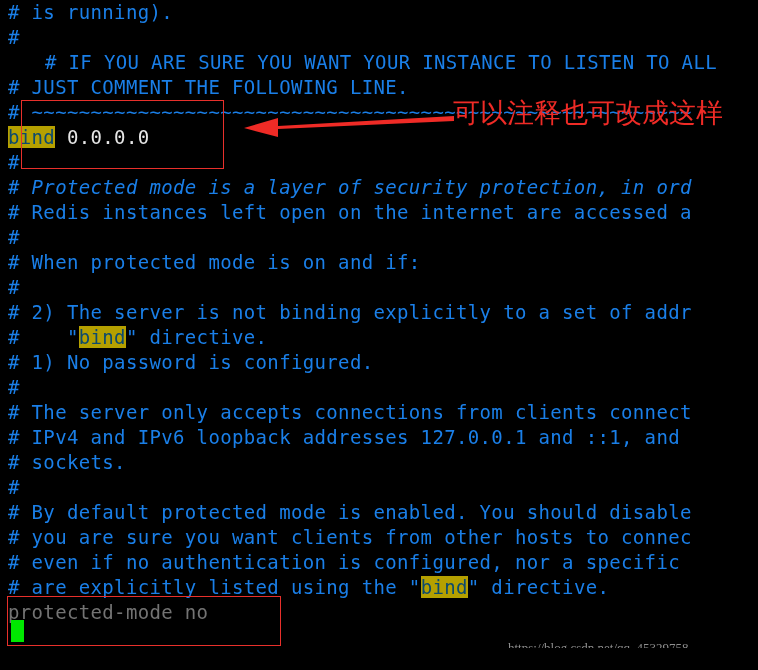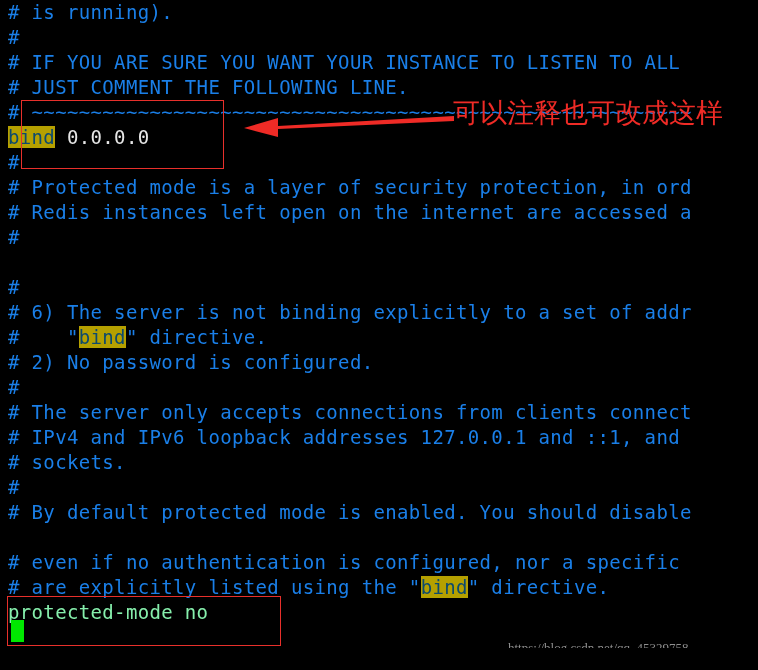--- a/index.html
+++ b/index.html
@@ -32,21 +32,21 @@
     line-height: 25px;
     white-space: pre;
     font-family: "DejaVu Sans Mono", "Liberation Mono", monospace;
     font-size: 19px;
     letter-spacing: 0.35px;
     color: #1a7fe8;
   }
 
   .tok-comment { color: #1a7fe8; }
   .tok-value   { color: #e6e6e6; }
-  .tok-plain   { color: #86efac; }
+  .tok-plain   { color: #737373; }
   .tok-bind {
     background: #b5a000;
     color: #0c4a6e;
   }
 
   
   .red-box {
     position: absolute;
     border: 1px solid #e8302b;
     box-sizing: border-box;
@@ -107,42 +107,44 @@
     white-space: nowrap;
   }
 </style>
 </head>
 <body>
 
 <div id="terminal">
 
   <div class="code-line" style="top:0px;"><span class="tok-comment"># is running).</span></div>
   <div class="code-line" style="top:25px;"><span class="tok-comment">#</span></div>
-  <div class="code-line" style="top:50px;"><span class="tok-comment"># IF YOU ARE SURE YOU WANT YOUR INSTANCE TO LISTEN TO ALL</span></div>
+  <div class="code-line" style="top:50px;margin-left:37px;"><span class="tok-comment"># IF YOU ARE SURE YOU WANT YOUR INSTANCE TO LISTEN TO ALL</span></div>
   <div class="code-line" style="top:75px;"><span class="tok-comment"># JUST COMMENT THE FOLLOWING LINE.</span></div>
   <div class="code-line" style="top:100px;"><span class="tok-comment"># ~~~~~~~~~~~~~~~~~~~~~~~~~~~~~~~~~~~~~~~~~~~~~~~~~~~~~~~~</span></div>
 
   <div class="code-line" style="top:125px;"><span class="tok-bind">bind</span><span class="tok-value"> 0.0.0.0</span></div>
 
   <div class="code-line" style="top:150px;"><span class="tok-comment">#</span></div>
-  <div class="code-line" style="top:175px;"><span class="tok-comment"># Protected mode is a layer of security protection, in ord</span></div>
+  <div class="code-line" style="top:175px;font-style:italic;"><span class="tok-comment"># Protected mode is a layer of security protection, in ord</span></div>
   <div class="code-line" style="top:200px;"><span class="tok-comment"># Redis instances left open on the internet are accessed a</span></div>
   <div class="code-line" style="top:225px;"><span class="tok-comment">#</span></div>
+  <div class="code-line" style="top:250px;"><span class="tok-comment"># When protected mode is on and if:</span></div>
   <div class="code-line" style="top:275px;"><span class="tok-comment">#</span></div>
-  <div class="code-line" style="top:300px;"><span class="tok-comment"># 6) The server is not binding explicitly to a set of addr</span></div>
+  <div class="code-line" style="top:300px;"><span class="tok-comment"># 2) The server is not binding explicitly to a set of addr</span></div>
 
   <div class="code-line" style="top:325px;"><span class="tok-comment">#    "</span><span class="tok-bind">bind</span><span class="tok-comment">" directive.</span></div>
 
-  <div class="code-line" style="top:350px;"><span class="tok-comment"># 2) No password is configured.</span></div>
+  <div class="code-line" style="top:350px;"><span class="tok-comment"># 1) No password is configured.</span></div>
   <div class="code-line" style="top:375px;"><span class="tok-comment">#</span></div>
   <div class="code-line" style="top:400px;"><span class="tok-comment"># The server only accepts connections from clients connect</span></div>
   <div class="code-line" style="top:425px;"><span class="tok-comment"># IPv4 and IPv6 loopback addresses 127.0.0.1 and ::1, and</span></div>
   <div class="code-line" style="top:450px;text-align:center;"><span class="tok-comment"># sockets.</span></div>
   <div class="code-line" style="top:475px;"><span class="tok-comment">#</span></div>
   <div class="code-line" style="top:500px;"><span class="tok-comment"># By default protected mode is enabled. You should disable</span></div>
+  <div class="code-line" style="top:525px;"><span class="tok-comment"># you are sure you want clients from other hosts to connec</span></div>
   <div class="code-line" style="top:550px;"><span class="tok-comment"># even if no authentication is configured, nor a specific</span></div>
 
   <div class="code-line" style="top:575px;"><span class="tok-comment"># are explicitly listed using the "</span><span class="tok-bind">bind</span><span class="tok-comment">" directive.</span></div>
 
   <div class="code-line" style="top:600px;"><span class="tok-plain">protected-mode no</span></div>
 
   <div id="cursor-block"></div>
 
   <div class="red-box" id="box-bind"></div>
   <div class="red-box" id="box-protected"></div>

